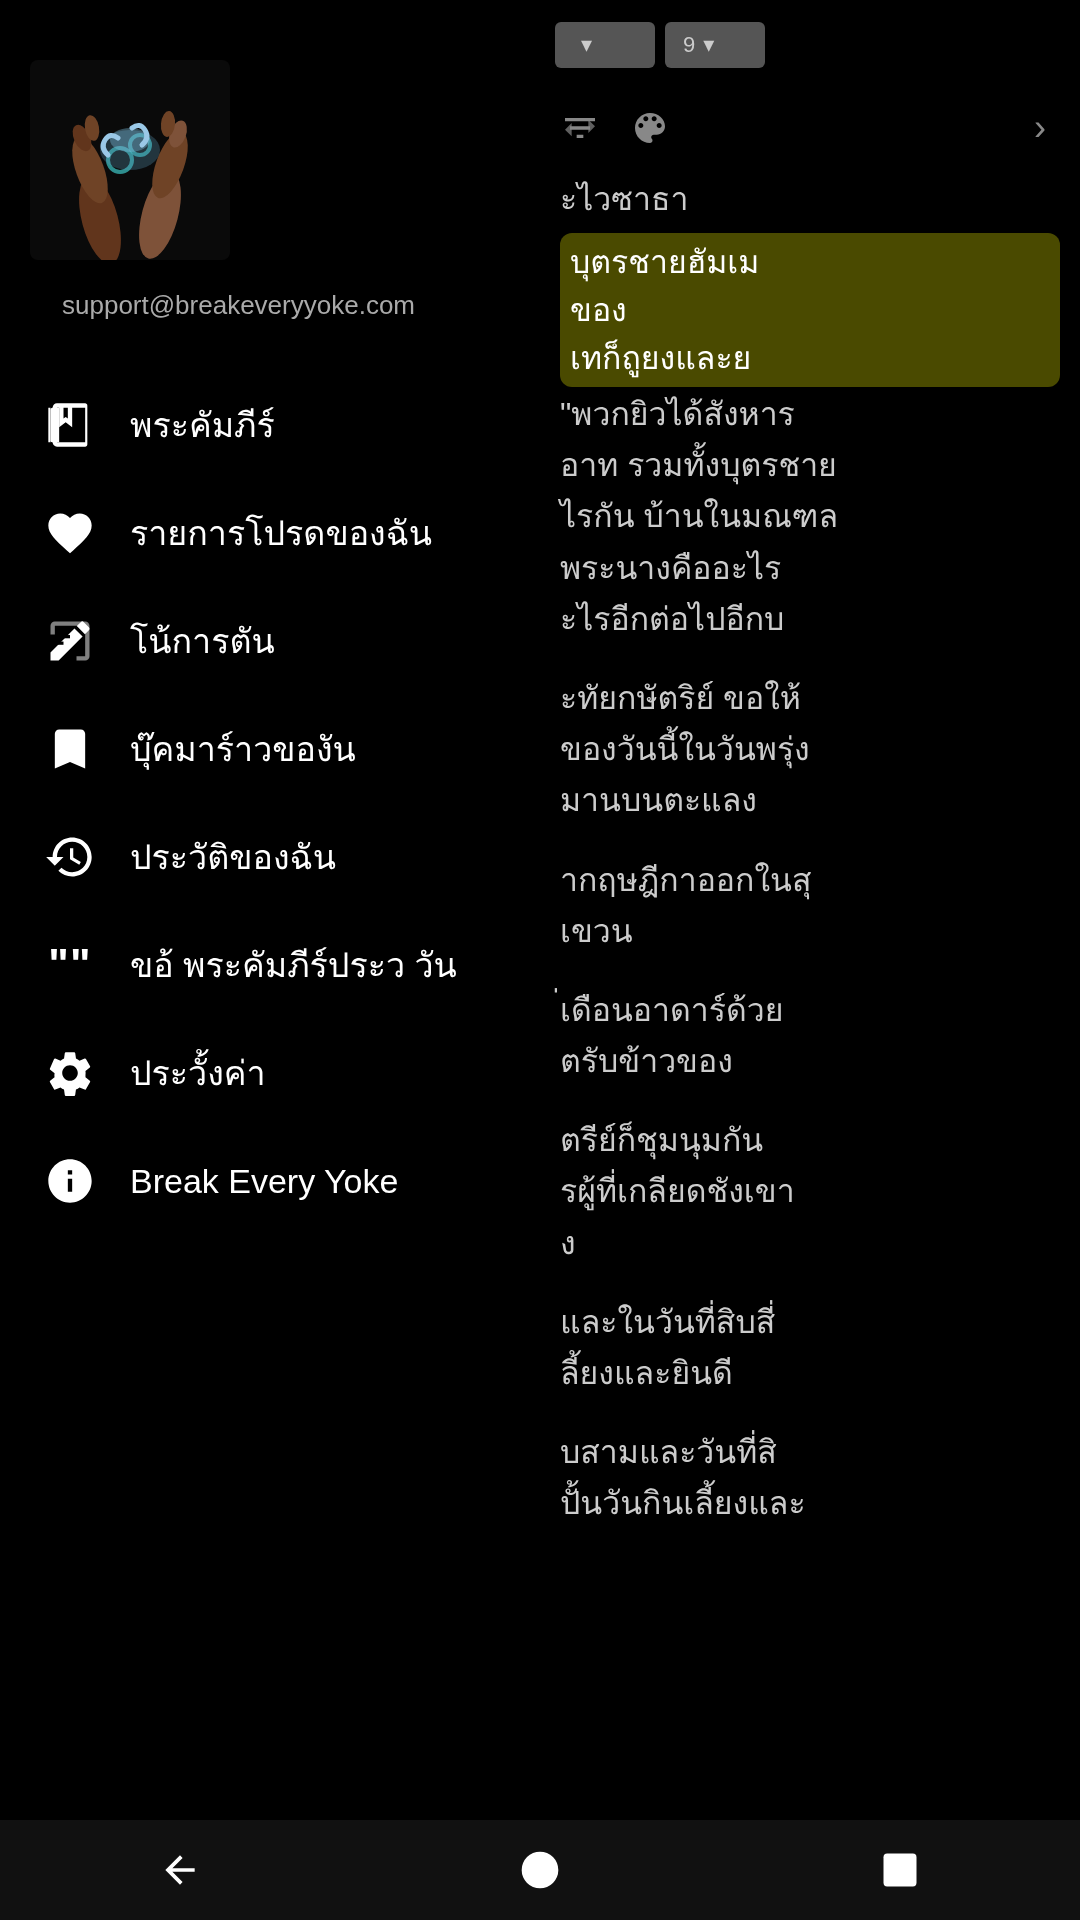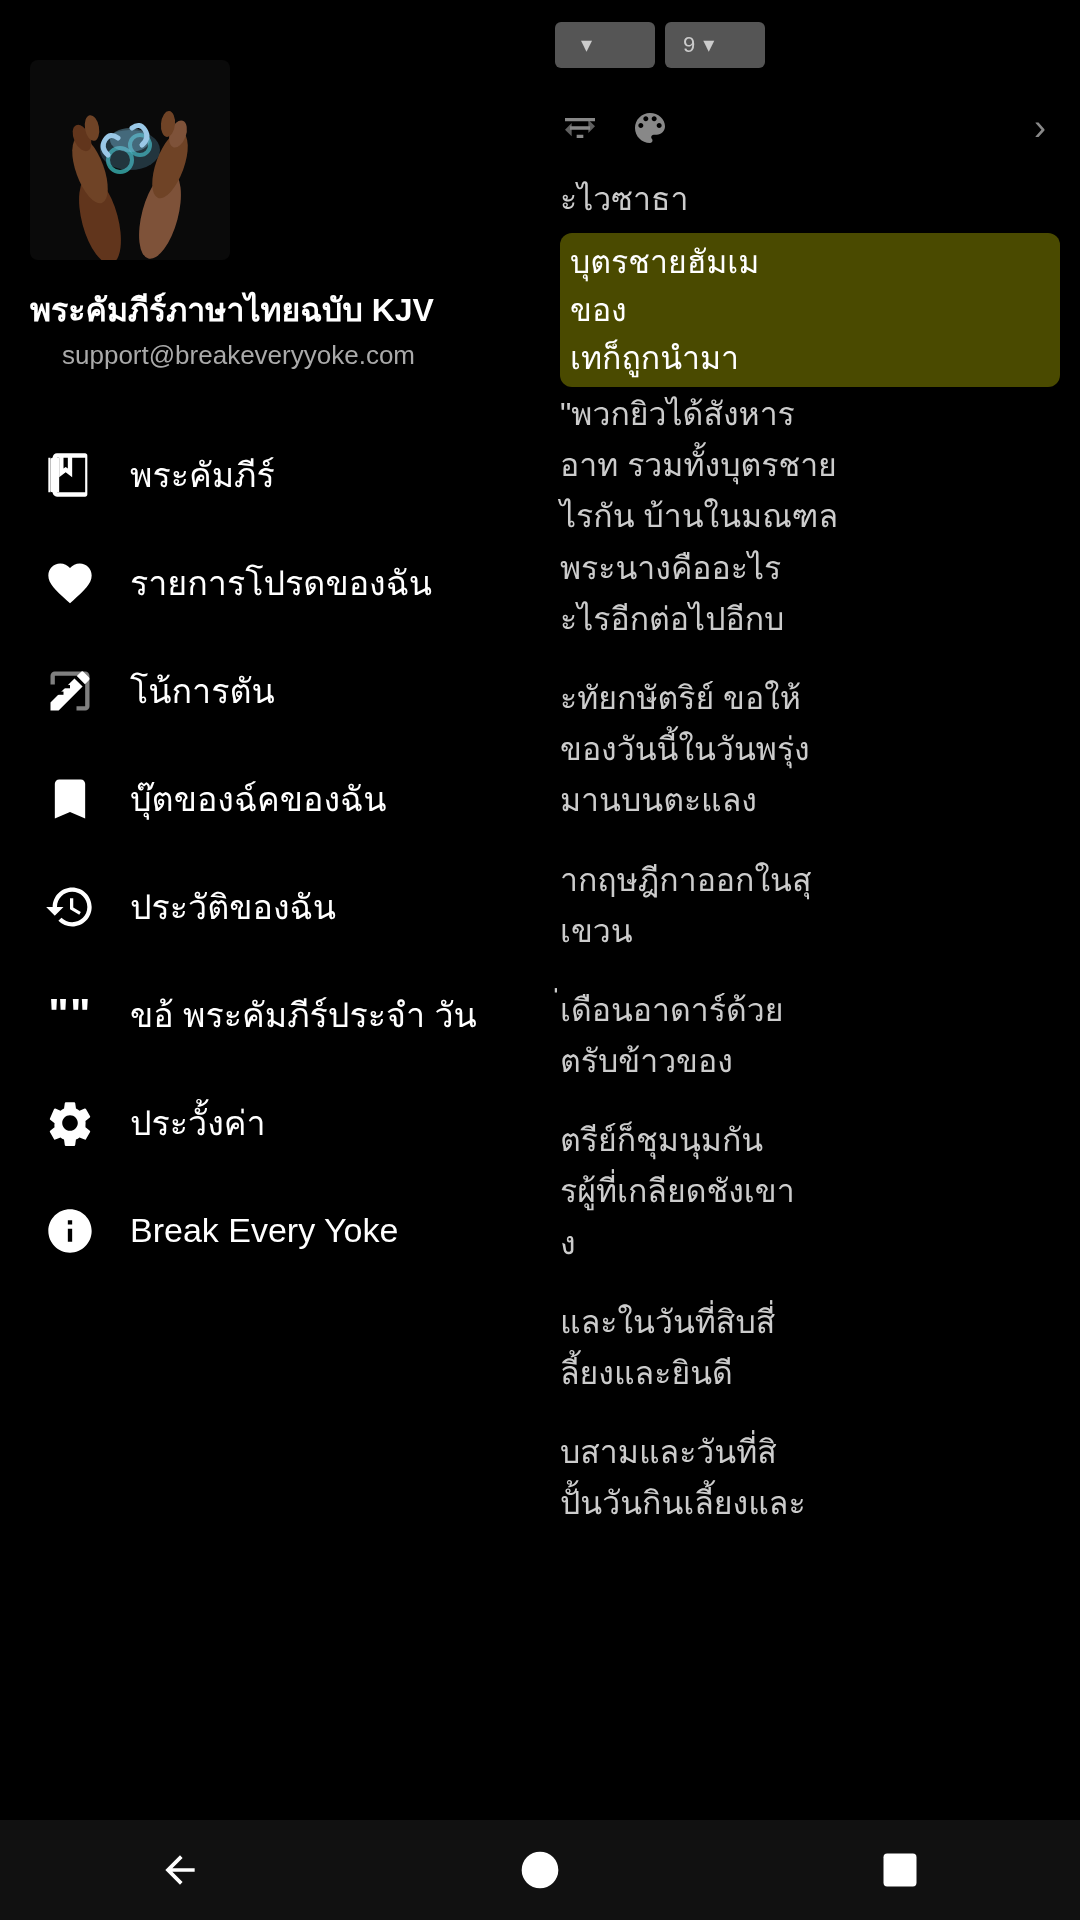--- a/index.html
+++ b/index.html
@@ -256,21 +256,20 @@
 
         <ellipse cx="52" cy="78" rx="8" ry="14" fill="#6b3a1f" transform="rotate(-25 52 78)"></ellipse>
         <ellipse cx="62" cy="68" rx="7" ry="13" fill="#7a4a2a" transform="rotate(-10 62 68)"></ellipse>
 
         <ellipse cx="148" cy="74" rx="8" ry="14" fill="#8b5a3f" transform="rotate(20 148 74)"></ellipse>
         <ellipse cx="138" cy="64" rx="7" ry="13" fill="#7a4a2a" transform="rotate(5 138 64)"></ellipse>
       </g>
     </svg>
   </div>
 
-  <div class="drawer-app-name">พระคัมภีร์ภาษาไทยฉบับ KJV</div>
   <div class="drawer-email">support@breakeveryyoke.com</div>
 
   <nav class="drawer-menu">
 
     <div class="drawer-item">
       <div class="drawer-item-icon">
         <svg viewBox="0 0 24 24" xmlns="http://www.w3.org/2000/svg">
           <path d="M19 2H6C4.9 2 4 2.9 4 4v16c0 1.1.9 2 2 2h13c.55 0 1-.45 1-1V3c0-.55-.45-1-1-1zM9 4h2v5l-1-.75L9 9V4zm10 16H6V4h1v9l3-2.25L13 13V4h6v16z"></path>
 
           <rect x="3" y="4" width="3" height="16" rx="1" fill="#fff"></rect>
@@ -302,40 +301,40 @@
       </div>
       <div class="drawer-item-label">โน้การตัน</div>
     </div>
 
     <div class="drawer-item">
       <div class="drawer-item-icon">
         <svg viewBox="0 0 24 24" xmlns="http://www.w3.org/2000/svg">
           <path d="M17 3H7c-1.1 0-2 .9-2 2v16l7-3 7 3V5c0-1.1-.9-2-2-2z"></path>
         </svg>
       </div>
-      <div class="drawer-item-label">บุ๊ตของฉ์คของฉัน</div>
+      <div class="drawer-item-label">บุ๊คมาร์าวของัน</div>
     </div>
 
     <div class="drawer-item">
       <div class="drawer-item-icon">
         <svg viewBox="0 0 24 24" xmlns="http://www.w3.org/2000/svg">
           <path d="M13 3c-4.97 0-9 4.03-9 9H1l3.89 3.89.07.14L9 12H6c0-3.87 3.13-7 7-7s7 3.13 7 7-3.13 7-7 7c-1.93 0-3.68-.79-4.94-2.06l-1.42 1.42A8.954 8.954 0 0013 21c4.97 0 9-4.03 9-9s-4.03-9-9-9zm-1 5v5l4.28 2.54.72-1.21-3.5-2.08V8H12z"></path>
         </svg>
       </div>
       <div class="drawer-item-label">ประวัติของฉัน</div>
     </div>
 
     <div class="drawer-item">
       <div class="drawer-item-icon">
         <svg viewBox="0 0 24 24" xmlns="http://www.w3.org/2000/svg">
           <text x="2" y="18" font-size="20" fill="#fff" font-weight="bold">"</text>
           <text x="12" y="18" font-size="20" fill="#fff" font-weight="bold">"</text>
         </svg>
       </div>
-      <div class="drawer-item-label">ขอ้ พระคัมภีร์ประจำ วัน</div>
+      <div class="drawer-item-label">ขอ้ พระคัมภีร์ประว วัน</div>
     </div>
 
     <div class="drawer-item">
       <div class="drawer-item-icon">
         <svg viewBox="0 0 24 24" xmlns="http://www.w3.org/2000/svg">
           <path d="M19.14 12.94c.04-.3.06-.61.06-.94s-.02-.64-.07-.94l2.03-1.58c.18-.14.23-.41.12-.61l-1.92-3.32a.488.488 0 00-.59-.22l-2.39.96c-.5-.38-1.03-.7-1.62-.94l-.36-2.54a.484.484 0 00-.48-.41h-3.84c-.24 0-.43.17-.47.41l-.36 2.54c-.59.24-1.13.57-1.62.94l-2.39-.96c-.22-.08-.47 0-.59.22L2.74 9.87c-.12.21-.08.47.12.61l2.03 1.58c-.05.3-.09.63-.09.94s.02.64.07.94l-2.03 1.58c-.18.14-.23.41-.12.61l1.92 3.32c.12.22.37.29.59.22l2.39-.96c.5.38 1.03.7 1.62.94l.36 2.54c.05.24.24.41.48.41h3.84c.24 0 .44-.17.47-.41l.36-2.54c.59-.24 1.13-.56 1.62-.94l2.39.96c.22.08.47 0 .59-.22l1.92-3.32c.12-.22.07-.47-.12-.61l-2.01-1.58zM12 15.6c-1.98 0-3.6-1.62-3.6-3.6s1.62-3.6 3.6-3.6 3.6 1.62 3.6 3.6-1.62 3.6-3.6 3.6z"></path>
         </svg>
       </div>
       <div class="drawer-item-label">ประวั้งค่า</div>
     </div>
@@ -380,21 +379,21 @@
     </div>
     <div class="toolbar-spacer"></div>
     <div class="nav-arrow">›</div>
   </div>
 
   <div class="bible-text">
     <div style="color:#ccc; margin-bottom:10px;">ะไวซาธา</div>
     <div class="verse-highlight">
       <div>บุตรชายฮัมเม</div>
       <div>ของ</div>
-      <div>เทก็ถูกนำมา</div>
+      <div>เทก็ถูยงและย</div>
     </div>
     <div class="verse-block">
       "พวกยิวได้สังหาร<br>อาท รวมทั้งบุตรชาย<br>ไรกัน บ้านในมณฑล<br>พระนางคืออะไร<br>ะไรอีกต่อไปอีกบ
     </div>
     <div class="verse-block">
       ะทัยกษัตริย์ ขอให้<br>ของวันนี้ในวันพรุ่ง<br>มานบนตะแลง
     </div>
     <div class="verse-block">
       ากฤษฎีกาออกในสุ<br>เขวน
     </div>

